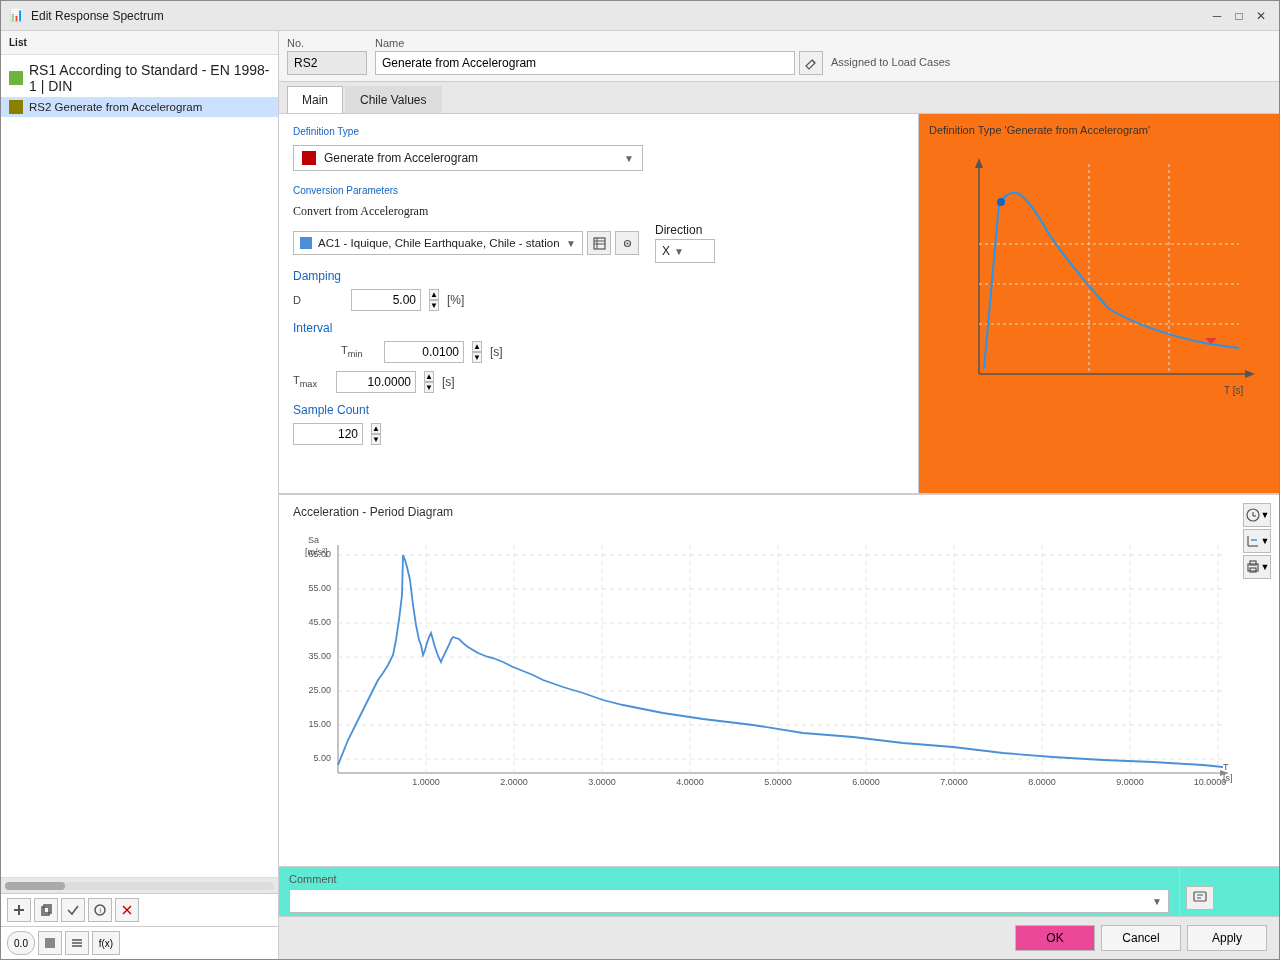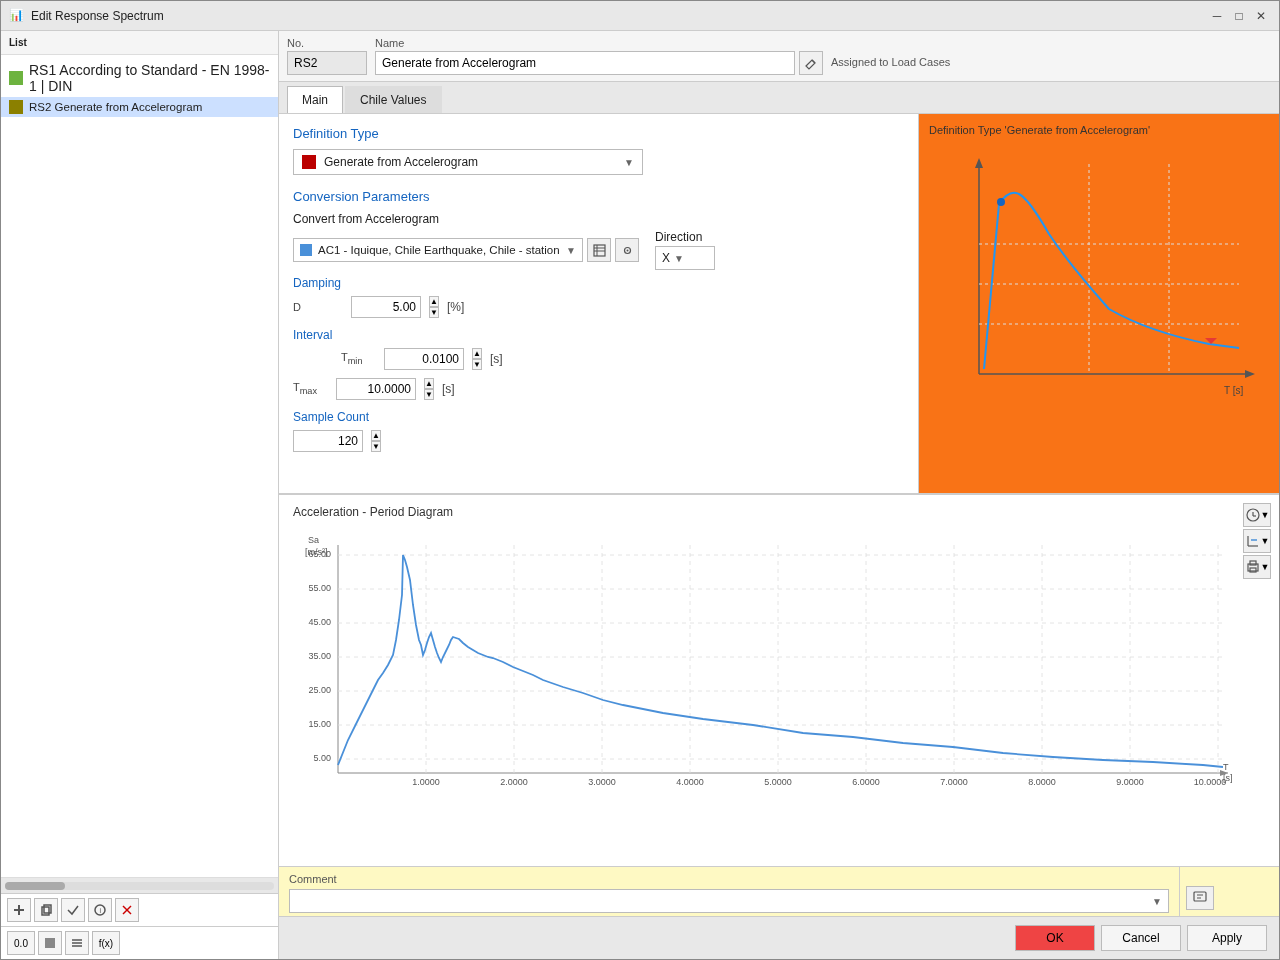--- a/index.html
+++ b/index.html
@@ -49,21 +49,21 @@
     .tab.active { background: #fff; border-color: #bbb; }
     
     
     .tab-content { flex: 1; display: flex; flex-direction: column; overflow: hidden; }
     
     
     .upper-split { display: flex; flex: 0 0 380px; border-bottom: 1px solid #ccc; overflow: hidden; }
     
     
     .form-panel { flex: 1; padding: 12px 14px; background: #fff; border-right: 1px solid #ccc; overflow-y: auto; }
-    .section-title { color: #1565c0; font-size: 13px; margin-bottom: 8px; font-weight: normal; }
+    .section-title { color: #1565c0; font-size: 10px; margin-bottom: 8px; font-weight: normal; }
     .form-row { display: flex; align-items: center; gap: 8px; margin-bottom: 8px; }
     .form-label { font-size: 12px; min-width: 50px; }
     .form-label-sub { font-size: 11px; min-width: 50px; color: #444; }
     .number-input { width: 70px; height: 22px; border: 1px solid #bbb; padding: 0 4px; text-align: right; font-size: 12px; }
     .unit-label { font-size: 12px; color: #444; }
     .select-with-icon { display: flex; align-items: center; gap: 4px; }
     .accel-select { width: 290px; height: 24px; border: 1px solid #bbb; display: flex; align-items: center; padding: 0 6px; font-size: 12px; gap: 6px; cursor: pointer; }
     .accel-color { width: 12px; height: 12px; background: #4a90d9; flex-shrink: 0; }
     .icon-btn-small { width: 24px; height: 24px; background: #f0f0f0; border: 1px solid #bbb; display: flex; align-items: center; justify-content: center; cursor: pointer; font-size: 12px; }
     .dir-select { width: 60px; height: 24px; border: 1px solid #bbb; display: flex; align-items: center; padding: 0 6px; font-size: 12px; cursor: pointer; }
@@ -77,30 +77,30 @@
     .preview-title { font-size: 11px; color: #333; margin-bottom: 8px; }
     .chart-container { width: 100%; height: 280px; position: relative; }
     
     
     .lower-chart { flex: 1; padding: 10px 14px; background: #fff; overflow: hidden; position: relative; }
     .chart-title { font-size: 12px; color: #333; margin-bottom: 6px; }
     .chart-tools { position: absolute; right: 8px; top: 8px; display: flex; flex-direction: column; gap: 2px; }
     .chart-tool-btn { width: 28px; height: 24px; background: #f0f0f0; border: 1px solid #bbb; display: flex; align-items: center; justify-content: center; font-size: 11px; cursor: pointer; }
     
     
-    .comment-section { display: flex; border-top: 1px solid #ccc; background: #fef9c3; flex-shrink: 0; height: 50px; }
+    .comment-section { display: flex; border-top: 1px solid #ccc; background: #5eead4; flex-shrink: 0; height: 50px; }
     .comment-left { flex: 1; padding: 6px 10px; }
     .comment-label { font-size: 11px; color: #555; margin-bottom: 4px; }
     .comment-input { width: 100%; height: 24px; border: 1px solid #bbb; background: #fff; padding: 2px 6px; font-size: 12px; display: flex; align-items: center; justify-content: space-between; }
     .comment-right { width: 100px; display: flex; align-items: flex-end; padding: 6px; border-left: 1px solid #ccc; }
     
     
     .footer { display: flex; justify-content: flex-end; gap: 6px; padding: 8px 12px; background: #e8e8e8; border-top: 1px solid #ccc; flex-shrink: 0; }
     .footer-btn { min-width: 80px; height: 26px; padding: 0 16px; border: 1px solid #bbb; background: #f5f5f5; cursor: pointer; font-size: 12px; }
-    .footer-btn.primary { background: #ef4444; }
+    .footer-btn.primary { background: #ec4899; }
     
     
     .scroll-indicator { height: 16px; background: #e8e8e8; border-top: 1px solid #ddd; display: flex; align-items: center; padding: 0 4px; }
     .scroll-track { flex: 1; height: 8px; background: #ddd; border-radius: 4px; }
     .scroll-thumb { width: 60px; height: 8px; background: #aaa; border-radius: 4px; }
     
     svg text { font-family: 'Segoe UI', Arial, sans-serif; }
   </style>
 </head>
 <body>
@@ -161,21 +161,21 @@
             </svg>
         </button>
         <button class="toolbar-btn danger" title="Delete">
           <svg width="14" height="14">
               <line x1="3" y1="3" x2="11" y2="11" stroke="#c00" stroke-width="1.5"></line>
               <line x1="11" y1="3" x2="3" y2="11" stroke="#c00" stroke-width="1.5"></line>
             </svg>
         </button>
       </div>
       <div class="bottom-toolbar">
-        <button class="toolbar-btn" style="font-size:10px; width:28px;">0.0</button>
+        <button class="toolbar-btn" style="font-size:10px; width:28px;border-radius:11px;">0.0</button>
         <button class="toolbar-btn">
           <svg width="12" height="12">
               <rect x="1" y="1" width="10" height="10" fill="#888"></rect>
             </svg>
         </button>
         <button class="toolbar-btn">
           <svg width="14" height="12">
               <line x1="2" y1="3" x2="12" y2="3" stroke="#555" stroke-width="1.5"></line>
               <line x1="2" y1="6" x2="12" y2="6" stroke="#555" stroke-width="1.5"></line>
               <line x1="2" y1="9" x2="12" y2="9" stroke="#555" stroke-width="1.5"></line>
@@ -225,21 +225,21 @@
               <div class="definition-type-box">
                 <div class="def-type-icon"></div>
                 <span style="font-size:12px;flex:1;">Generate from Accelerogram</span>
                 <span style="font-size:10px;color:#666;">▼</span>
               </div>
             </div>
 
             <div class="form-section">
               <div class="section-title">Conversion Parameters</div>
               <div style="margin-bottom:6px;">
-                <div class="form-label" style="margin-bottom:4px;">Convert from Accelerogram</div>
+                <div class="form-label" style="margin-bottom:4px;font-family:Liberation Serif, serif;">Convert from Accelerogram</div>
                 <div class="select-with-icon">
                   <div class="accel-select">
                     <div class="accel-color"></div>
                     <span style="font-size:11.5px;overflow:hidden;white-space:nowrap;flex:1;">AC1 - Iquique, Chile Earthquake, Chile - station: Li...</span>
                     <span style="font-size:10px;color:#666;">▼</span>
                   </div>
                   <button class="icon-btn-small">
                     <svg width="13" height="13">
                         <rect x="1" y="1" width="11" height="11" fill="none" stroke="#555" stroke-width="1.2"></rect>
                         <line x1="1" y1="4" x2="12" y2="4" stroke="#555" stroke-width="1"></line>

